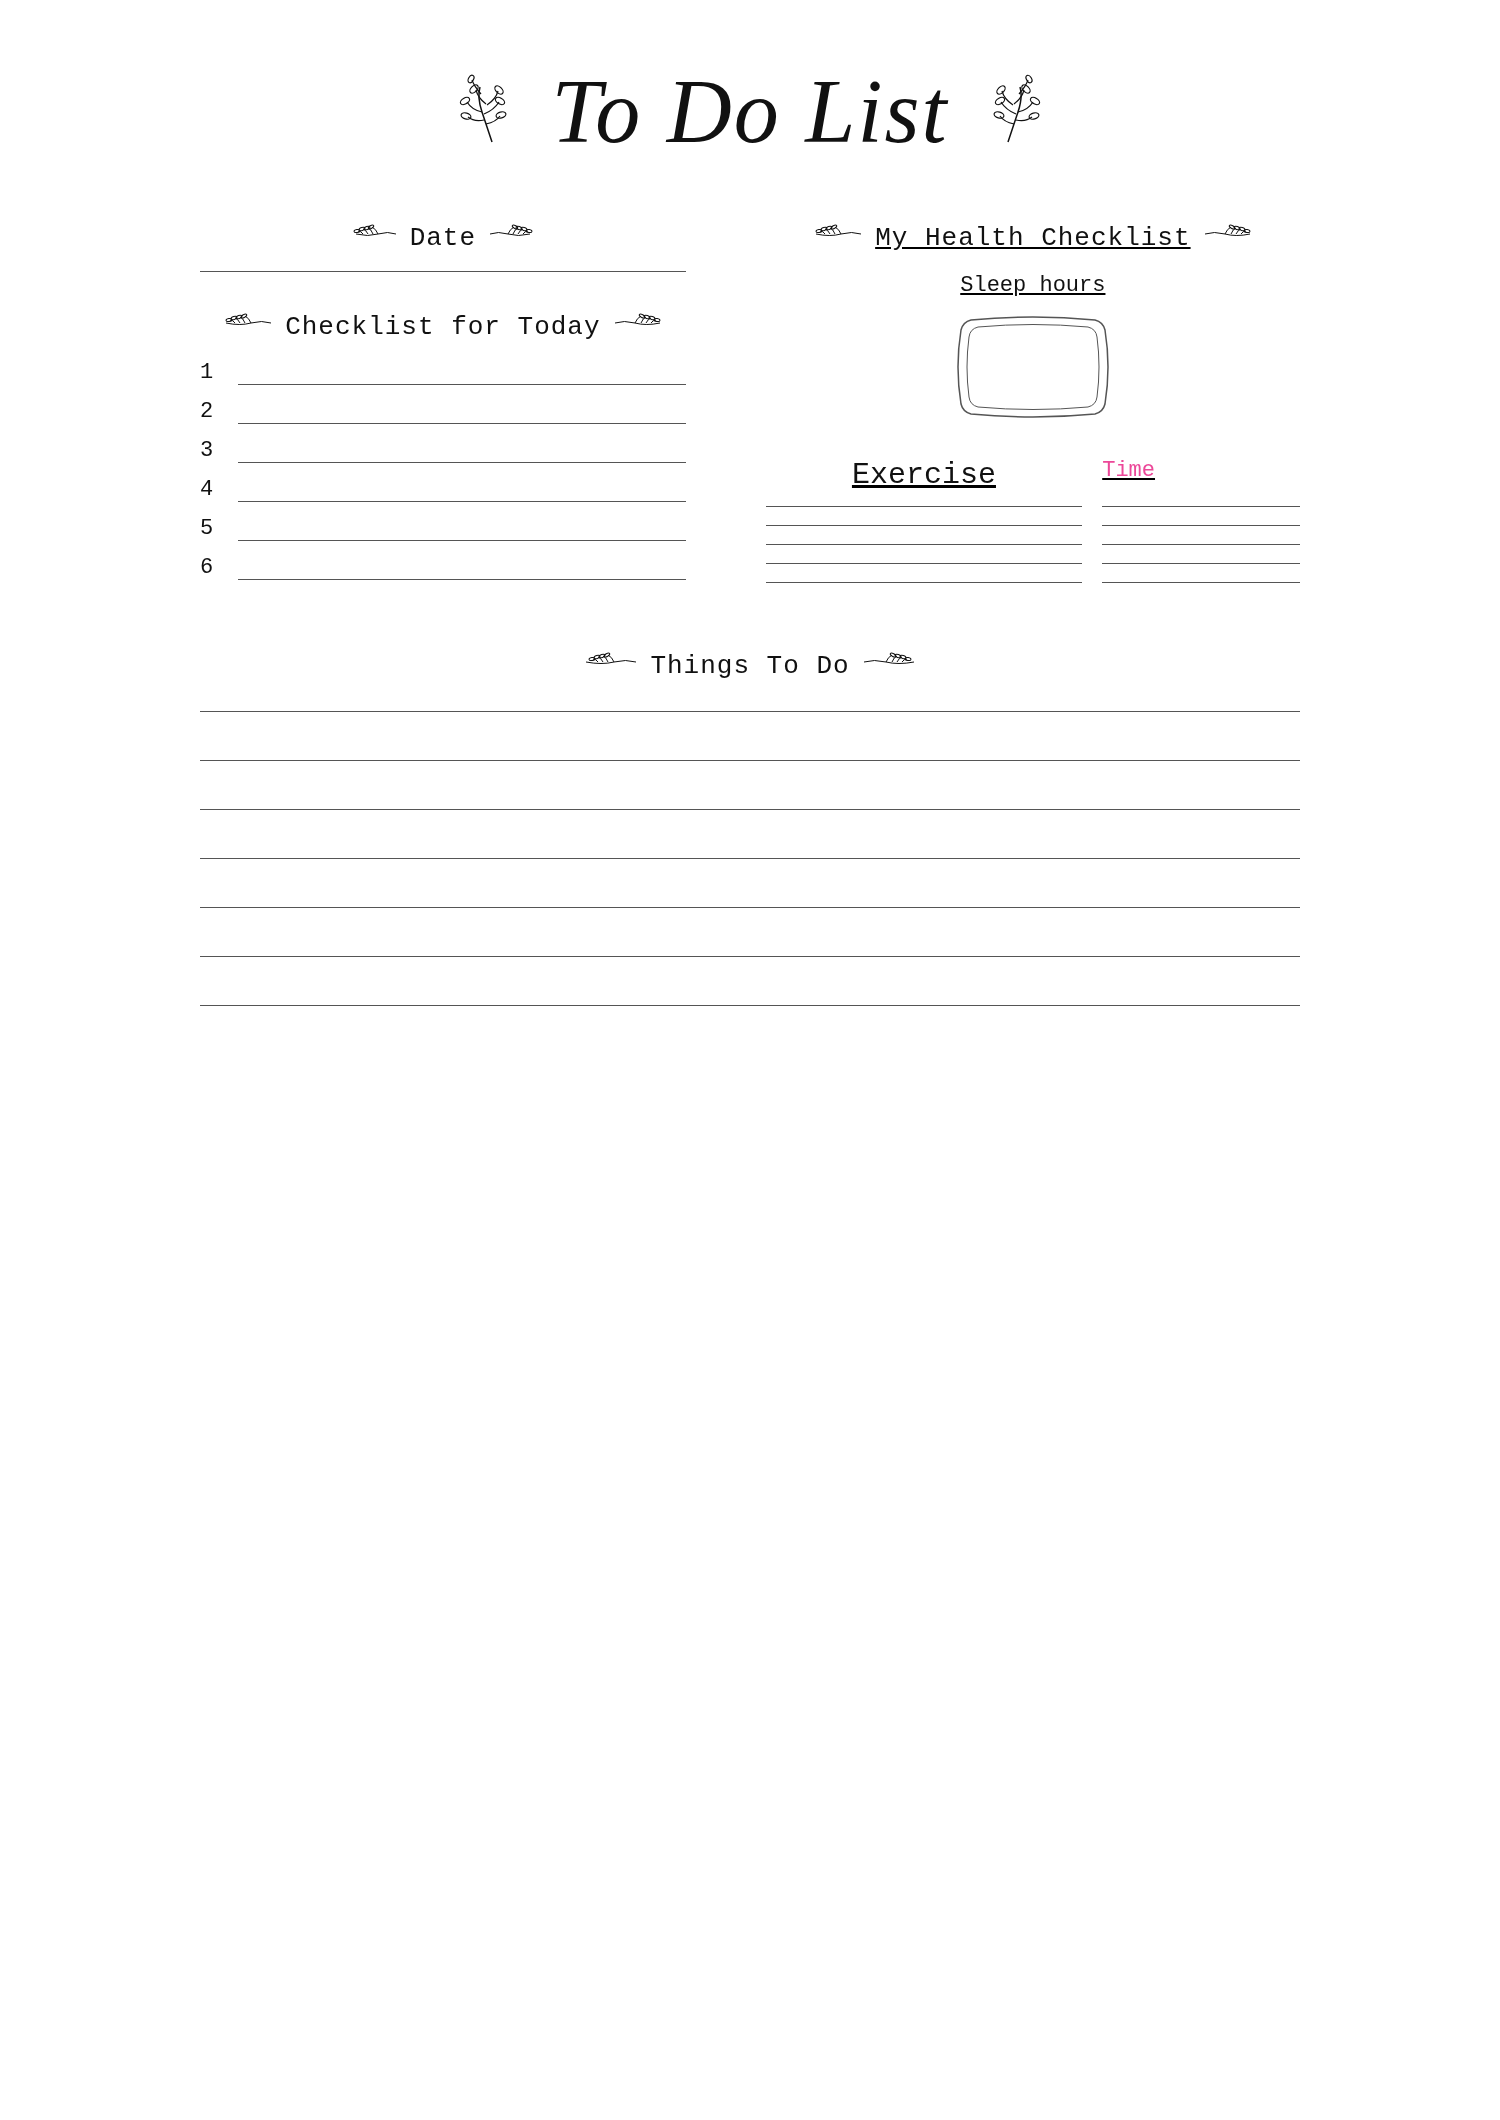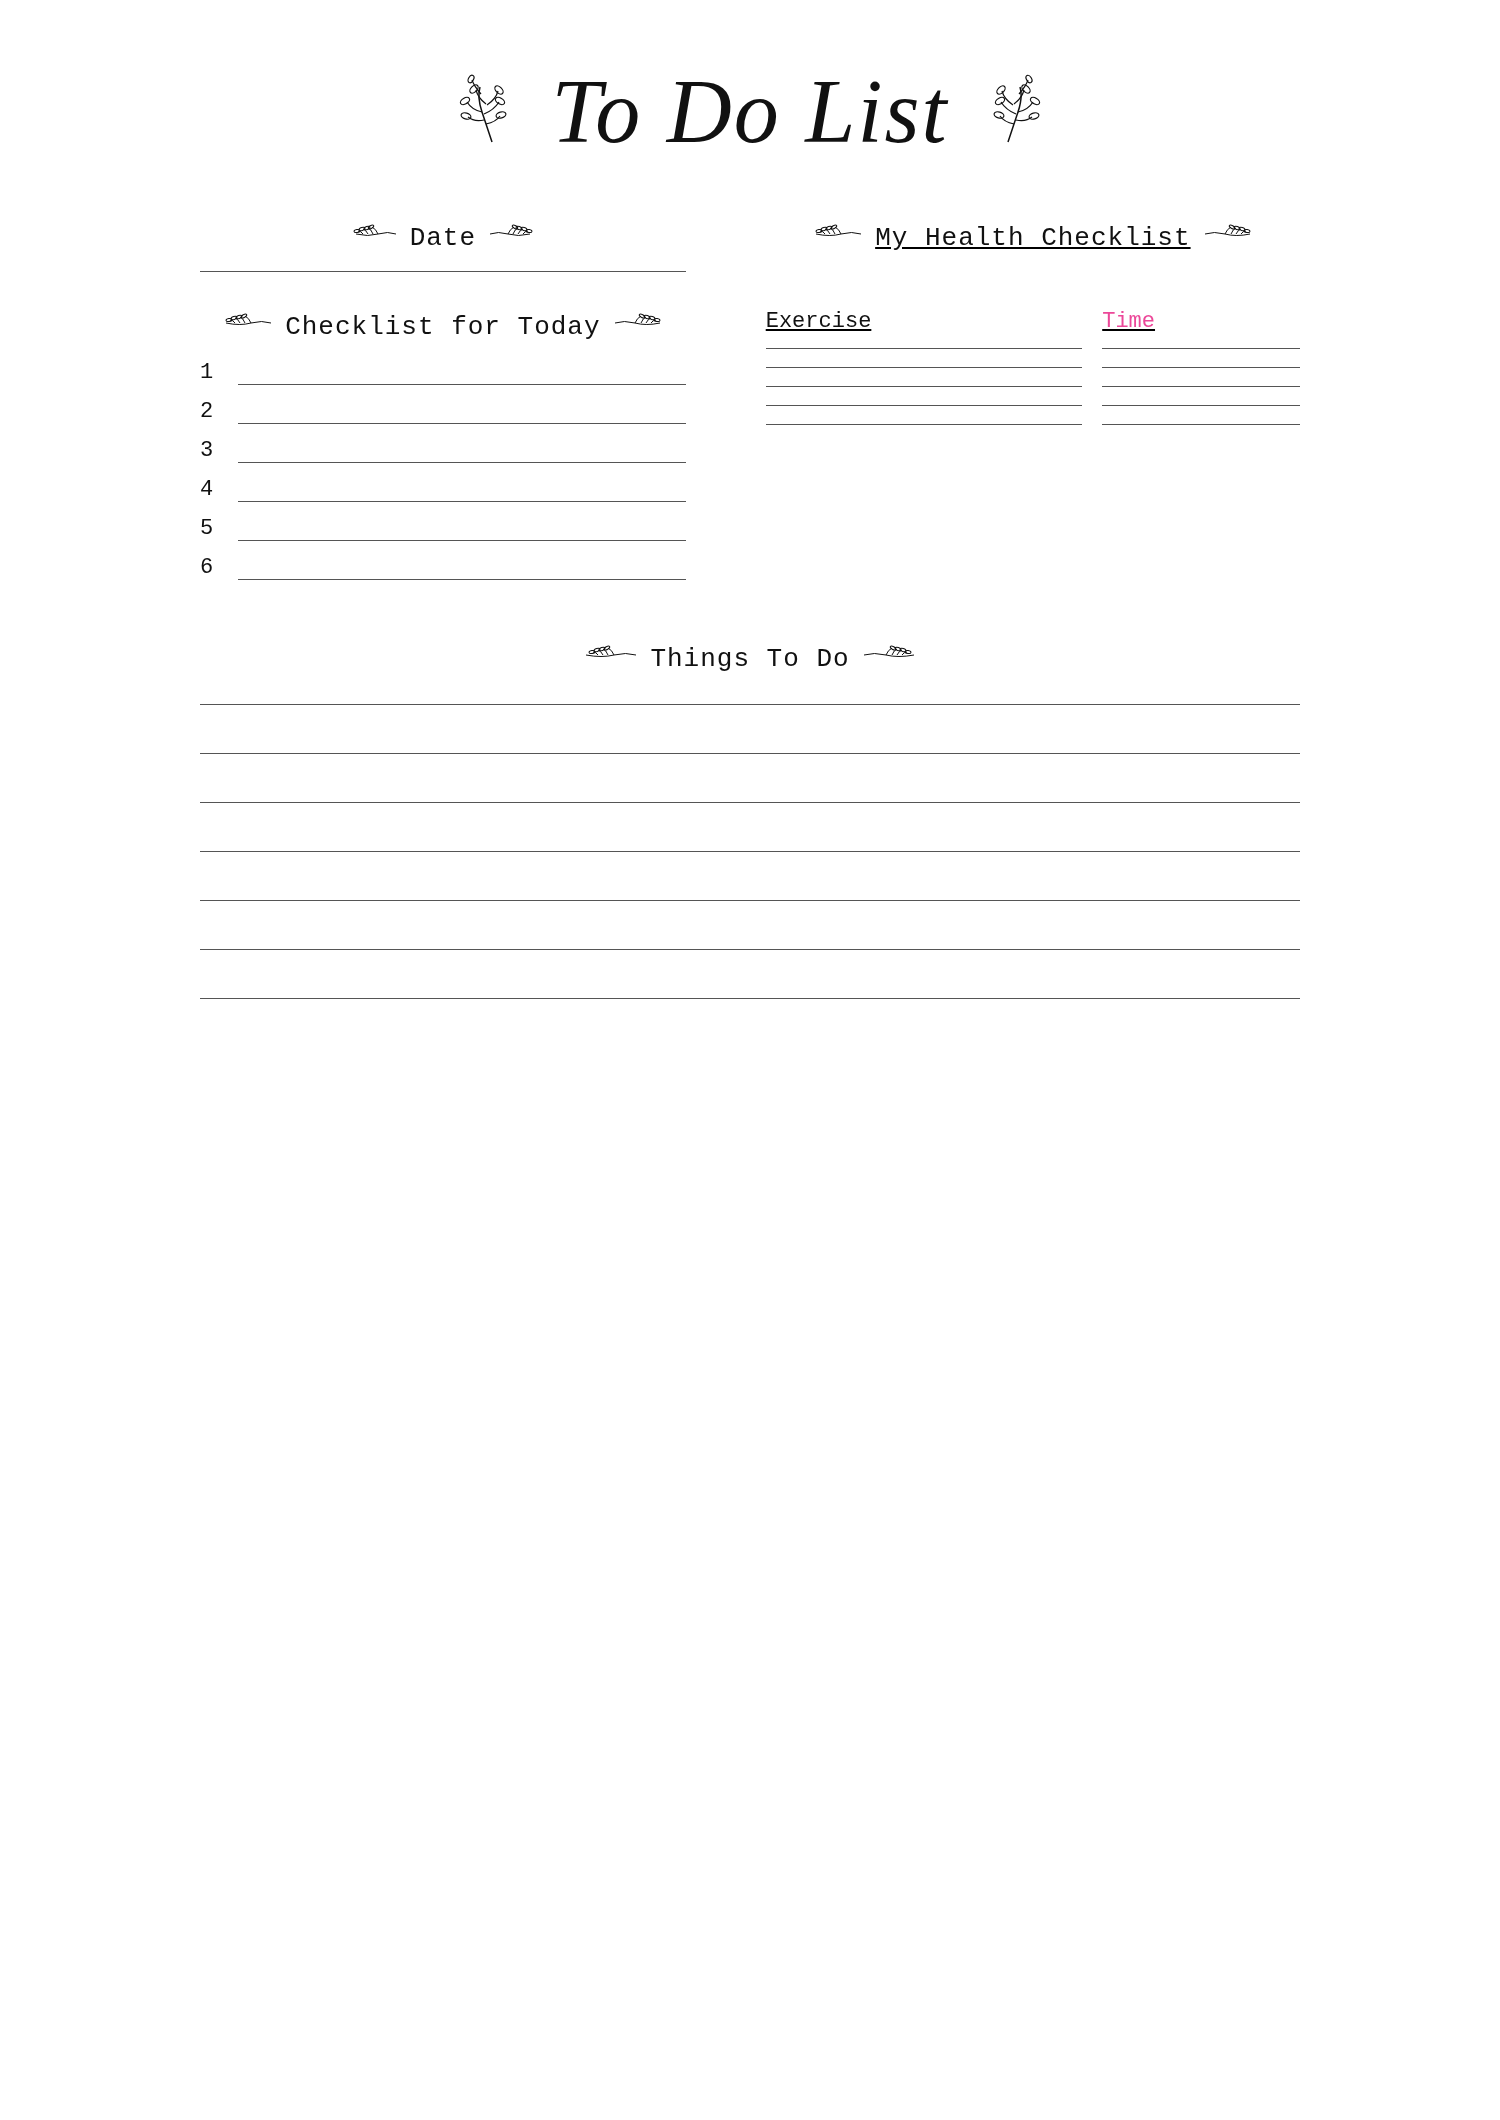--- a/index.html
+++ b/index.html
@@ -173,25 +173,25 @@
       margin-top: 36px;
     }
 
     .exercise-header {
       display: flex;
       gap: 20px;
       margin-bottom: 14px;
     }
 
     .exercise-col-title {
-      font-size: 22px;
+      font-size: 30px;
       font-family: 'Courier New', monospace;
       color: #111;
       flex: 1.6;
-      text-align: left;
+      text-align: center;
     }
 
     .time-col-title {
       font-size: 22px;
       font-family: 'Courier New', monospace;
       color: #ec4899;
       flex: 1;
     }
 
     .exercise-row {
@@ -414,20 +414,30 @@
               <ellipse cx="34" cy="5" rx="3" ry="1.5" transform="rotate(20 34 5)"></ellipse>
               <ellipse cx="39" cy="6" rx="3" ry="1.5" transform="rotate(15 39 6)"></ellipse>
               <ellipse cx="44" cy="8" rx="3" ry="1.5" transform="rotate(10 44 8)"></ellipse>
             </g>
           </svg>
         </div>
 
         <div class="health-grid">
 
 
+          <div class="health-col">
+            <span class="health-col-title">Sleep hours</span>
+
+            <svg width="160" height="110" viewBox="0 0 160 110" fill="none" xmlns="http://www.w3.org/2000/svg">
+
+              <path d="M18 8 Q80 2 142 8 Q150 10 152 18 Q158 55 152 92 Q150 100 142 102 Q80 108 18 102 Q10 100 8 92 Q2 55 8 18 Q10 10 18 8 Z" stroke="#555" stroke-width="1.5"></path>
+
+              <path d="M25 15 Q80 10 135 15 Q143 17 144 25 Q148 55 144 85 Q143 93 135 95 Q80 100 25 95 Q17 93 16 85 Q12 55 16 25 Q17 17 25 15 Z" stroke="#555" stroke-width="1"></path>
+            </svg>
+          </div>
         </div>
 
         <div class="exercise-section">
           <div class="exercise-header">
             <span class="exercise-col-title">Exercise</span>
             <span class="time-col-title">Time</span>
           </div>
 
           <div class="exercise-row">
             <hr class="exercise-line">

